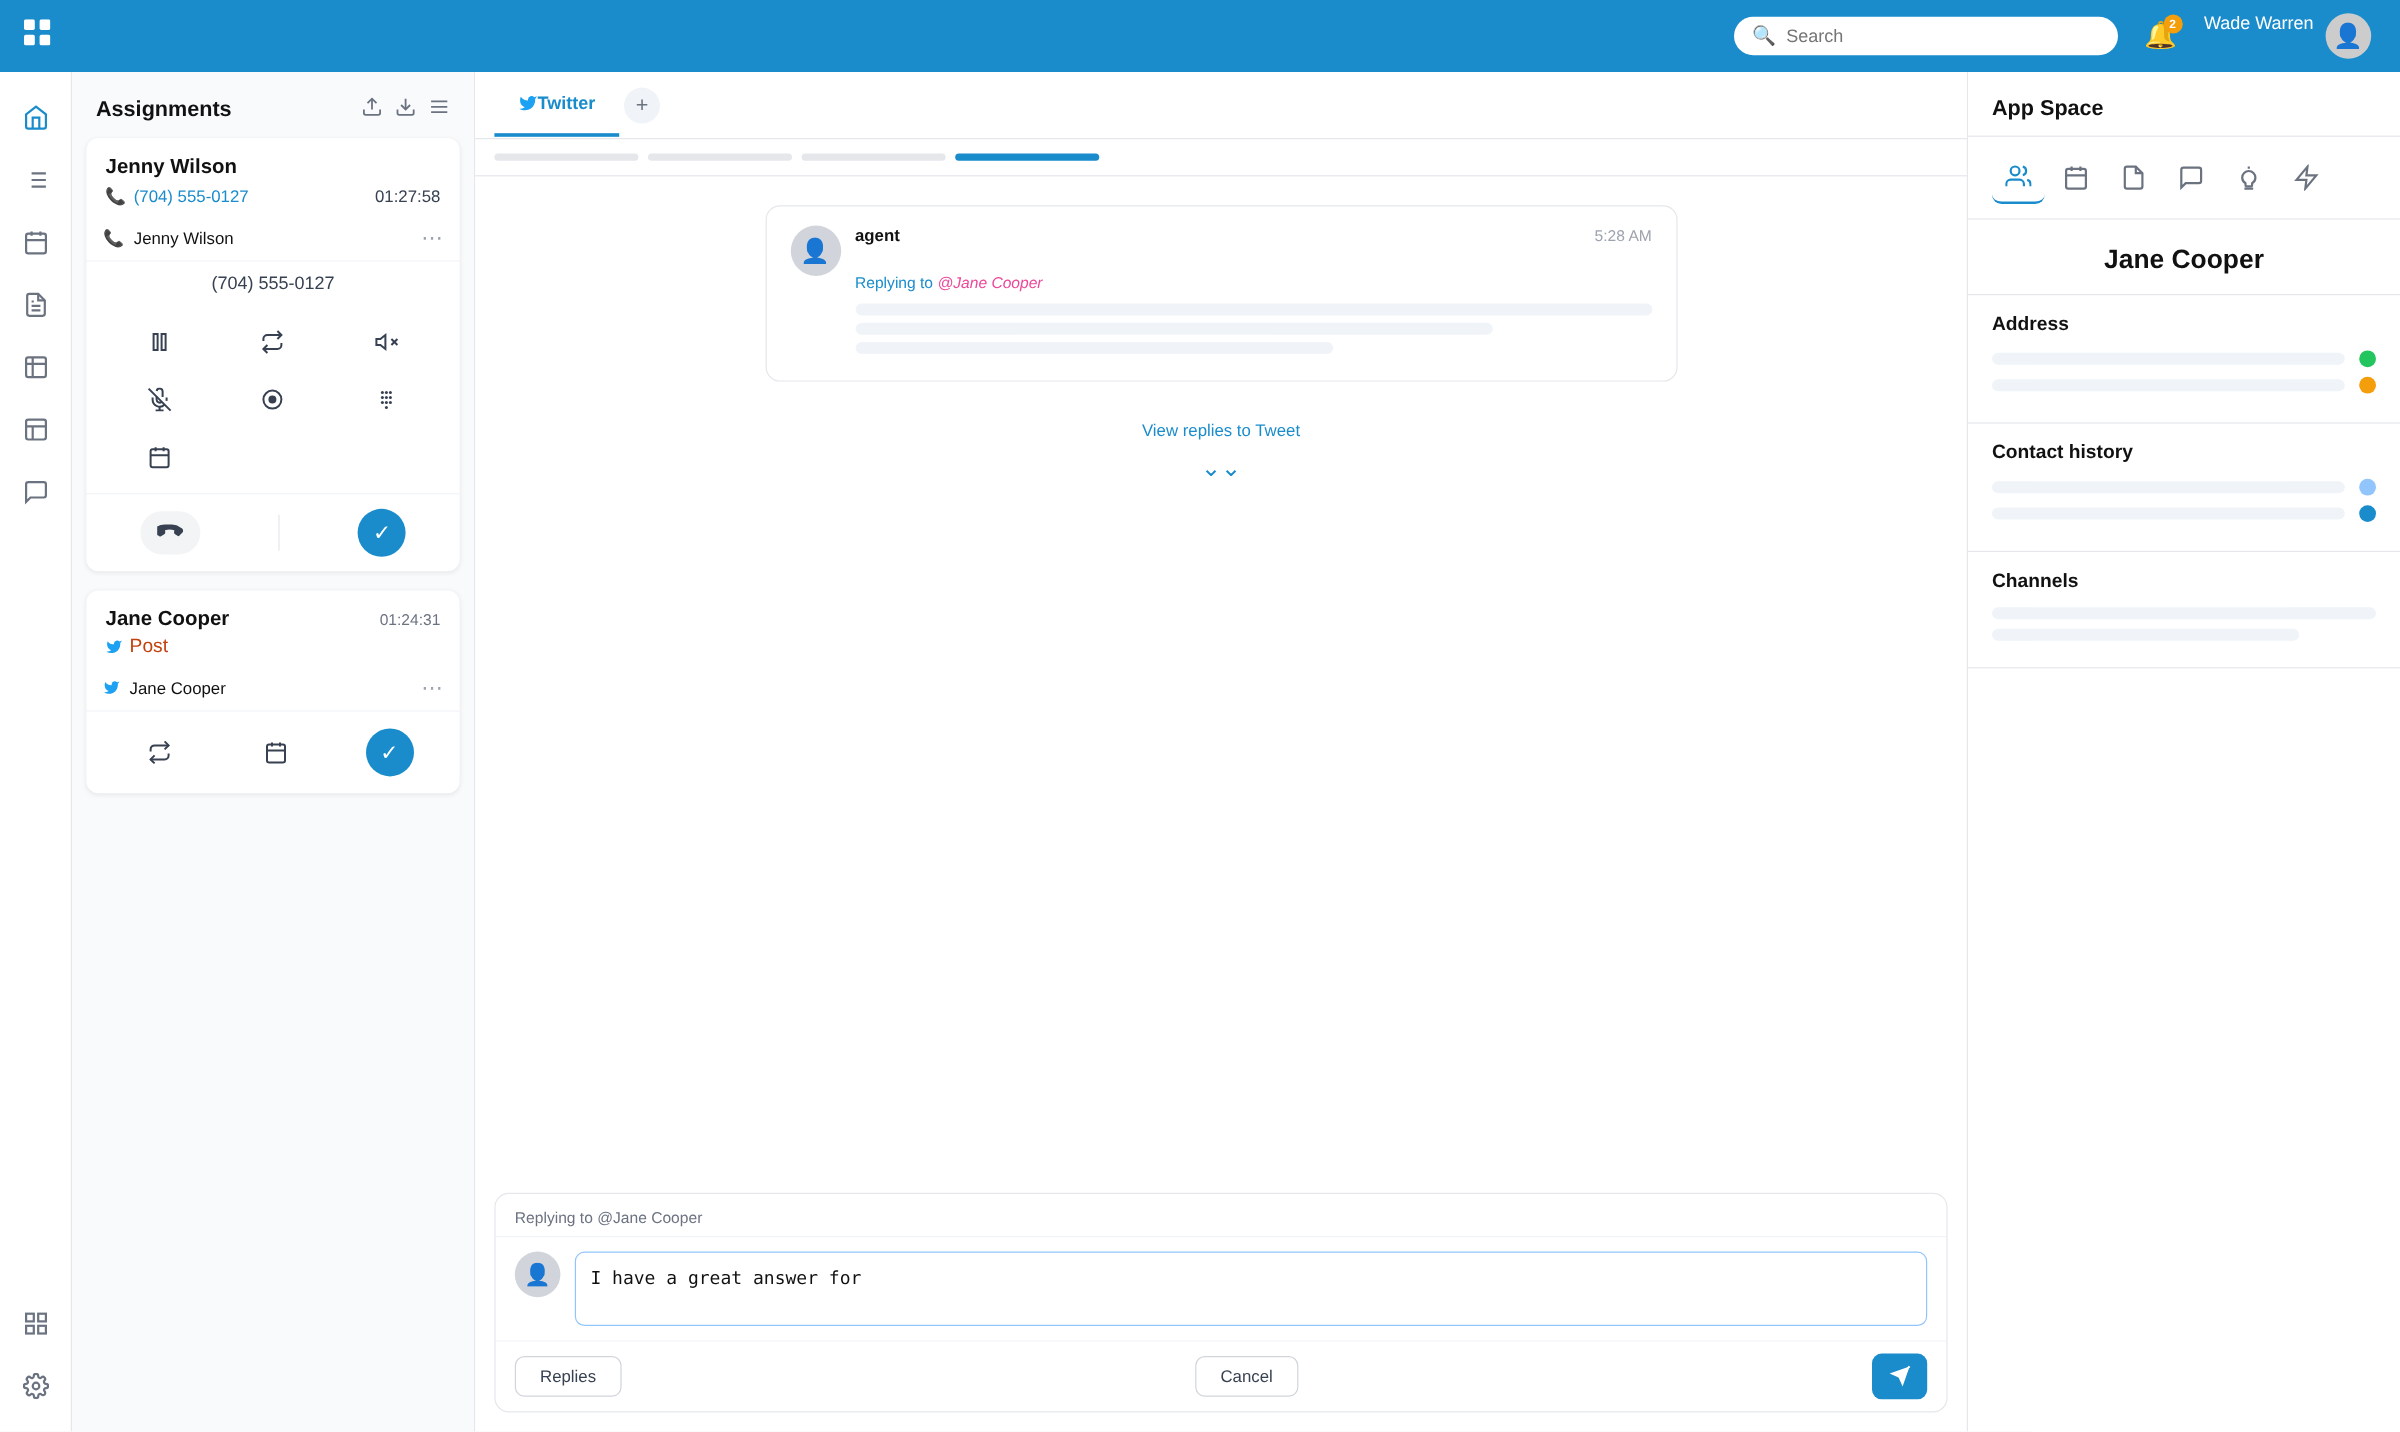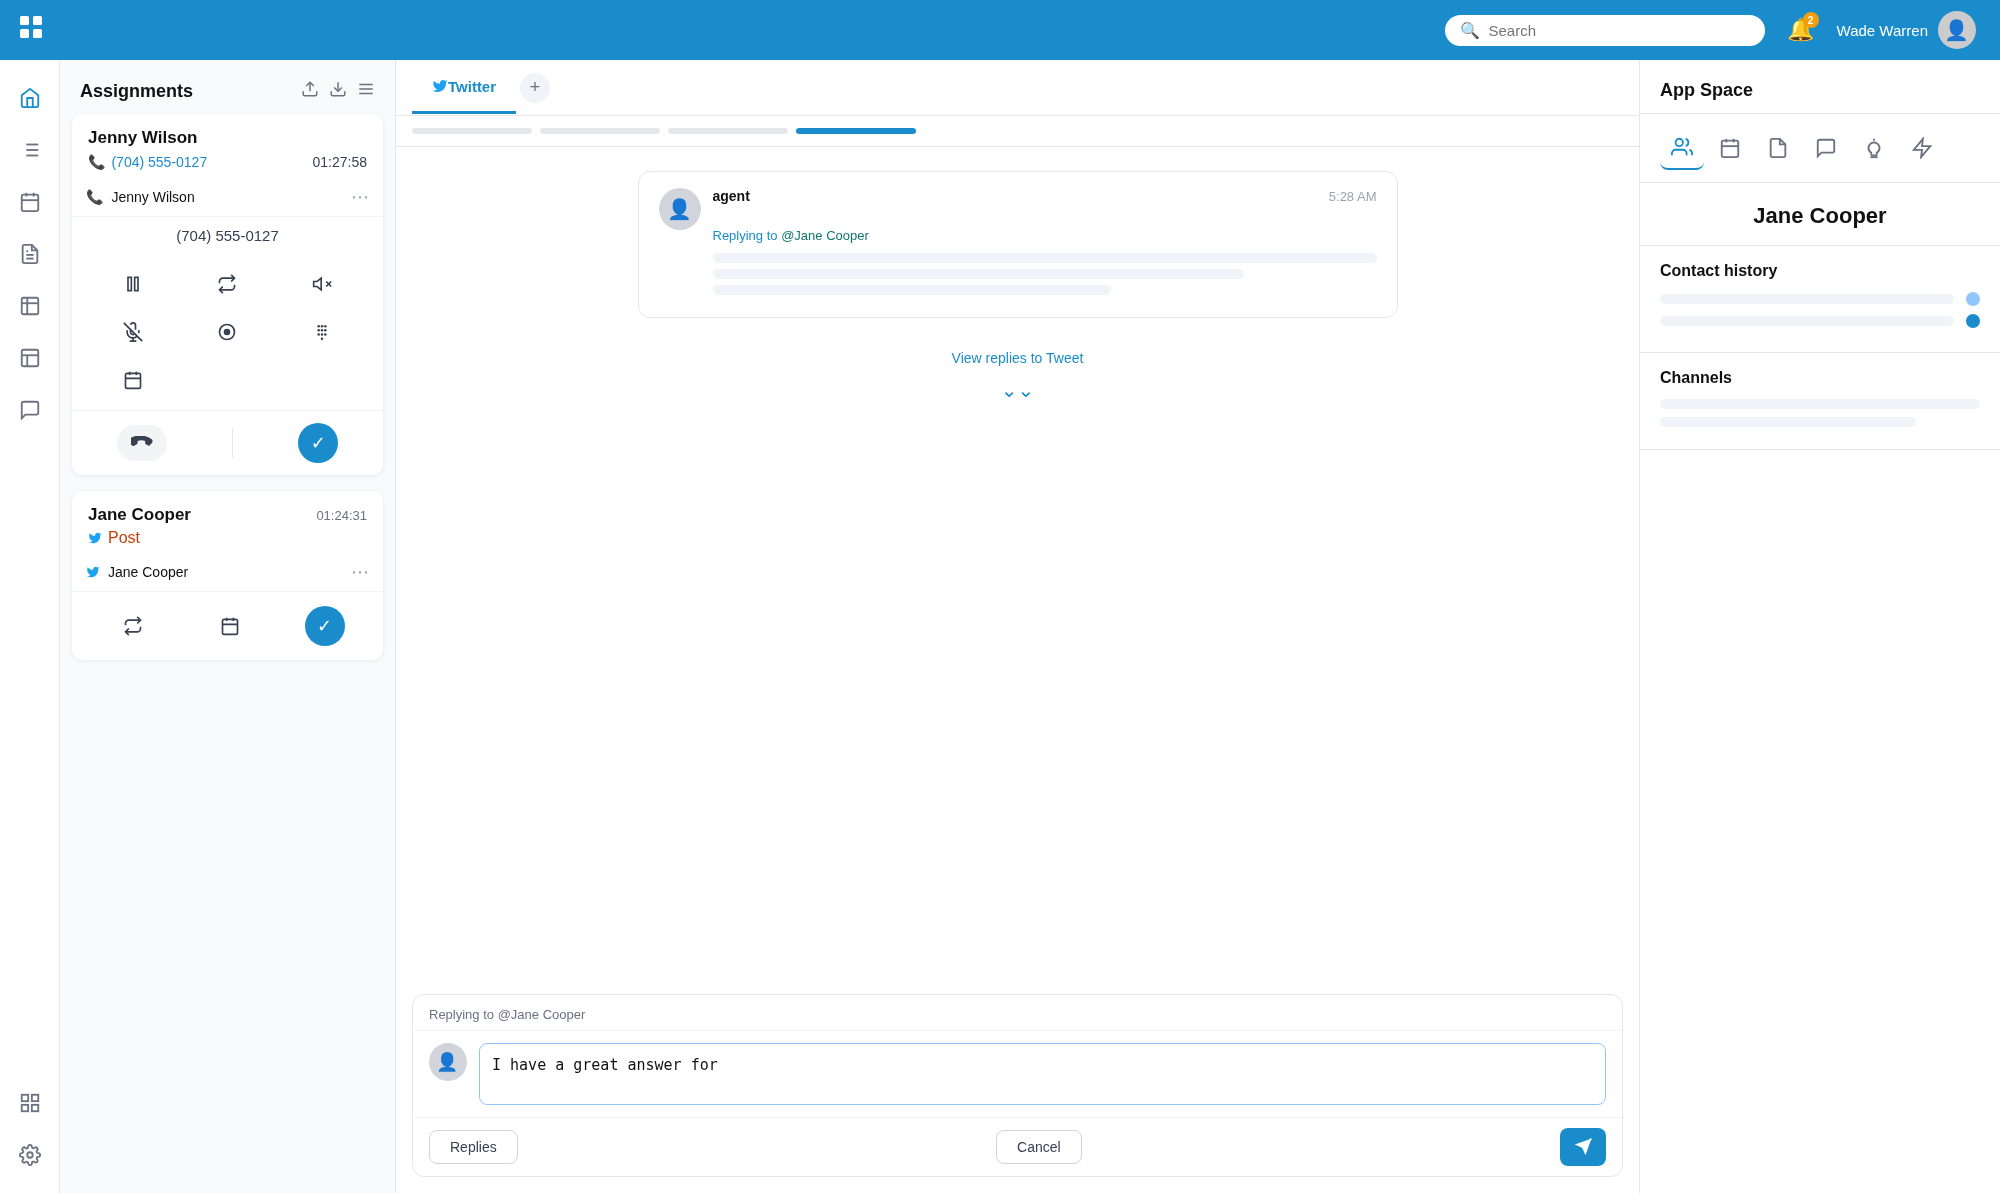--- a/index.html
+++ b/index.html
@@ -27,21 +27,21 @@
       position: relative; color: white; font-size: 22px; cursor: pointer;
       width: 40px; height: 40px; display: flex; align-items: center; justify-content: center;
     }
     .header-notif-badge {
       position: absolute; top: 2px; right: 2px;
       background: #f59e0b; color: white; border-radius: 50%;
       font-size: 10px; width: 16px; height: 16px;
       display: flex; align-items: center; justify-content: center; font-weight: bold;
     }
     .header-user {
-      display: flex; align-items: center; gap: 10px; color: white; cursor: pointer;
+      display: flex; align-items: flex-start; gap: 10px; color: white; cursor: pointer;
     }
     .header-avatar {
       width: 38px; height: 38px; border-radius: 50%; background: #ccc;
       overflow: hidden; display: flex; align-items: center; justify-content: center;
       font-size: 20px;
     }
     .header-username { font-size: 15px; font-weight: 500; }
 
     
     .layout {
@@ -588,21 +588,21 @@
     <div class="chat-area">
       <div class="message-bubble">
         <div class="message-content">
           <div class="message-avatar">👤</div>
           <div class="message-body">
             <div class="message-header">
               <span class="message-sender">agent</span>
               <span class="message-time">5:28 AM</span>
             </div>
             <div class="message-reply-to">
-              Replying to <span style="color:#0f766e;">@Jane Cooper</span>
+              Replying to <span style="color:#ec4899;font-style:italic;">@Jane Cooper</span>
             </div>
             <div class="skel skel-full"></div>
             <div class="skel skel-medium"></div>
             <div class="skel skel-short"></div>
           </div>
         </div>
       </div>
 
       <div class="view-replies">View replies to Tweet</div>
       <span class="chevron-double">⌄⌄</span>
@@ -667,20 +667,31 @@
       </div>
       <div class="app-space-icon">
         <svg width="22" height="22" viewBox="0 0 24 24" fill="none" stroke="#6b7280" stroke-width="2">
           <polygon points="13 2 3 14 12 14 11 22 21 10 12 10 13 2"></polygon>
         </svg>
       </div>
     </div>
 
     <div class="right-contact-name">Jane Cooper</div>
 
+    <div class="right-section">
+      <div class="right-section-title">Address</div>
+      <div class="right-field-row">
+        <div class="right-field-bar" style="width:75%;"></div>
+        <div class="right-field-dot dot-green"></div>
+      </div>
+      <div class="right-field-row">
+        <div class="right-field-bar" style="width:55%;"></div>
+        <div class="right-field-dot dot-orange"></div>
+      </div>
+    </div>
 
     <div class="right-section">
       <div class="right-section-title">Contact history</div>
       <div class="right-field-row">
         <div class="right-field-bar" style="width:70%;"></div>
         <div class="right-field-dot dot-lightblue"></div>
       </div>
       <div class="right-field-row">
         <div class="right-field-bar" style="width:80%;"></div>
         <div class="right-field-dot dot-blue"></div>

